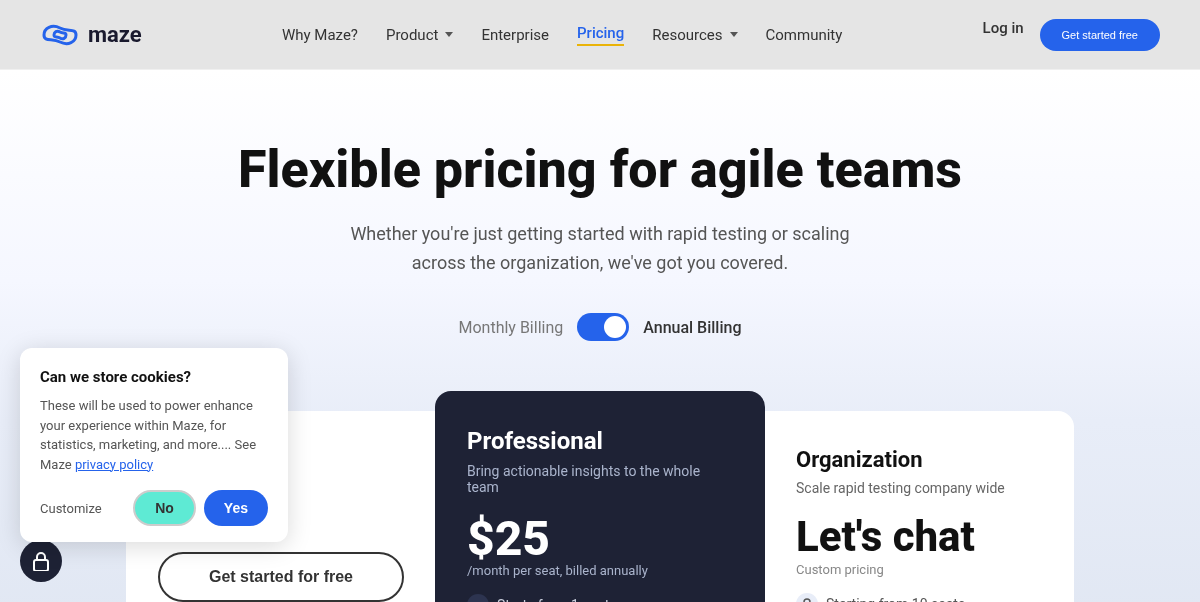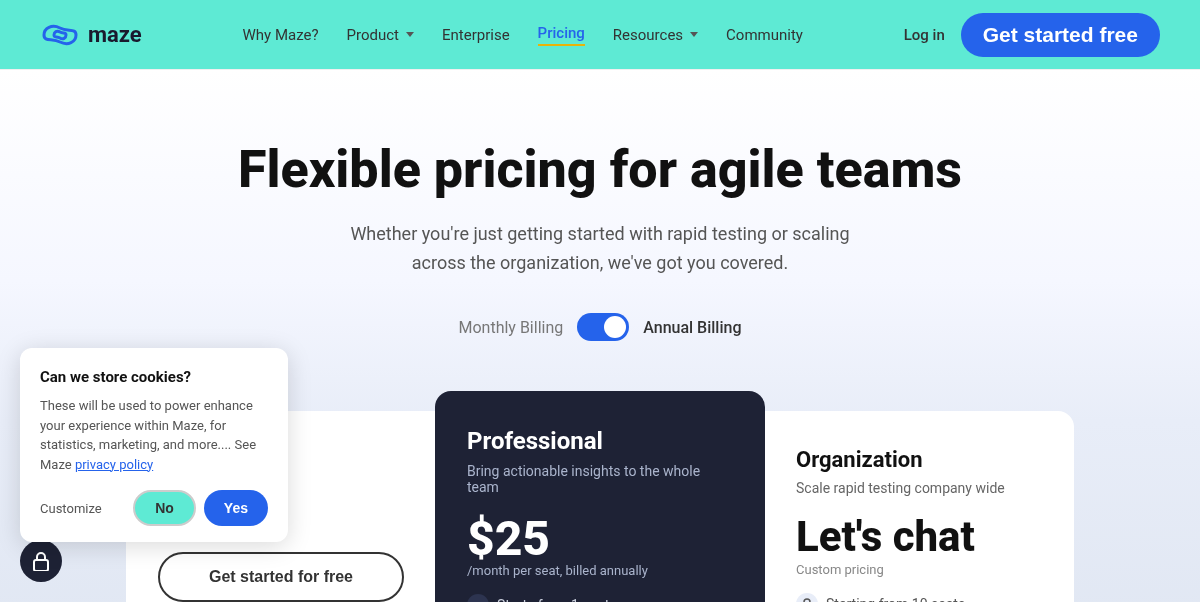--- a/index.html
+++ b/index.html
@@ -2,36 +2,36 @@
 <html><head>
   <meta charset="utf-8">
   <style>
     * { margin: 0; padding: 0; box-sizing: border-box; }
     body { font-family: -apple-system, BlinkMacSystemFont, 'Segoe UI', Roboto, sans-serif; background: #fff; overflow-x: hidden; }
 
     
     nav {
       display: flex; align-items: center; justify-content: space-between;
       padding: 0 40px; height: 70px; border-bottom: 1px solid #f0f0f0;
-      position: relative; z-index: 10; background: #5eead4;
+      position: relative; z-index: 10; background: #e5e5e5;
     }
     .nav-logo { display: flex; align-items: center; gap: 8px; }
     .nav-logo-icon { width: 40px; height: 26px; }
     .nav-logo-text { font-size: 22px; font-weight: 700; color: #1a1a2e; }
     .nav-links { display: flex; align-items: center; gap: 28px; }
     .nav-link {
       font-size: 15px; color: #333; text-decoration: none; cursor: pointer;
       display: flex; align-items: center; gap: 4px;
     }
     .nav-link.active { color: #2563eb; border-bottom: 2px solid #eab308; padding-bottom: 2px; font-weight: 500; }
-    .nav-actions { display: flex; align-items: center; gap: 16px; }
+    .nav-actions { display: flex; gap: 16px; }
     .nav-login { font-size: 15px; color: #333; cursor: pointer; font-weight: 500; }
     .nav-cta {
       background: #2563eb; color: #fff; border: none; border-radius: 24px;
-      padding: 10px 22px; font-size: 21px; font-weight: 700; cursor: pointer;
+      padding: 10px 22px; font-size: 11px; font-weight: 400; cursor: pointer;
     }
 
     
     .hero {
       text-align: center; padding: 70px 40px 40px;
       background: linear-gradient(180deg, #fff 0%, #f5f7ff 60%, #e8edf8 100%);
     }
     .hero h1 { font-size: 52px; font-weight: 800; color: #111; line-height: 1.15; margin-bottom: 20px; }
     .hero p { font-size: 18px; color: #555; line-height: 1.6; max-width: 520px; margin: 0 auto 36px; }
     .billing-toggle { display: flex; align-items: center; justify-content: center; gap: 14px; margin-bottom: 40px; }

